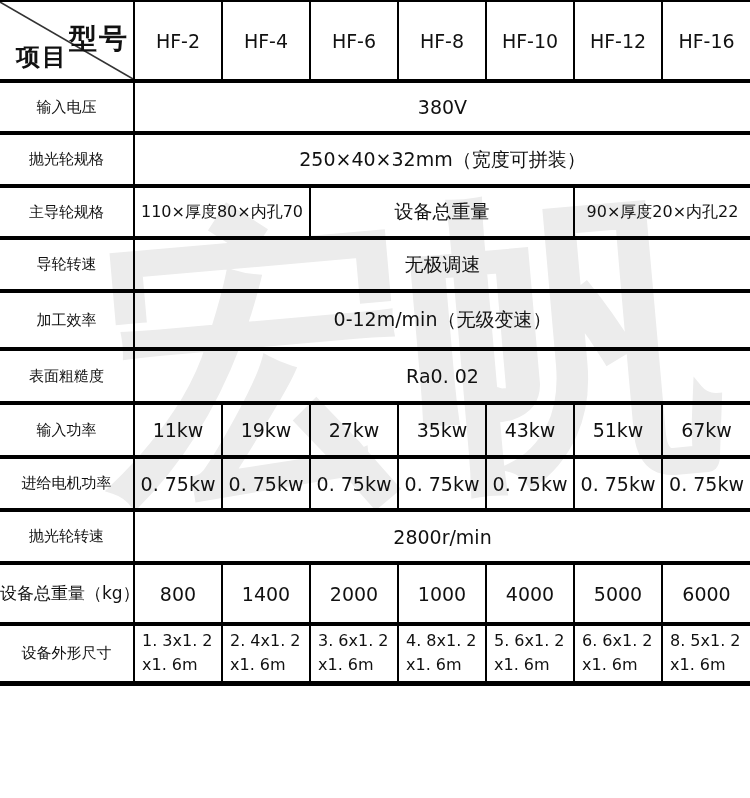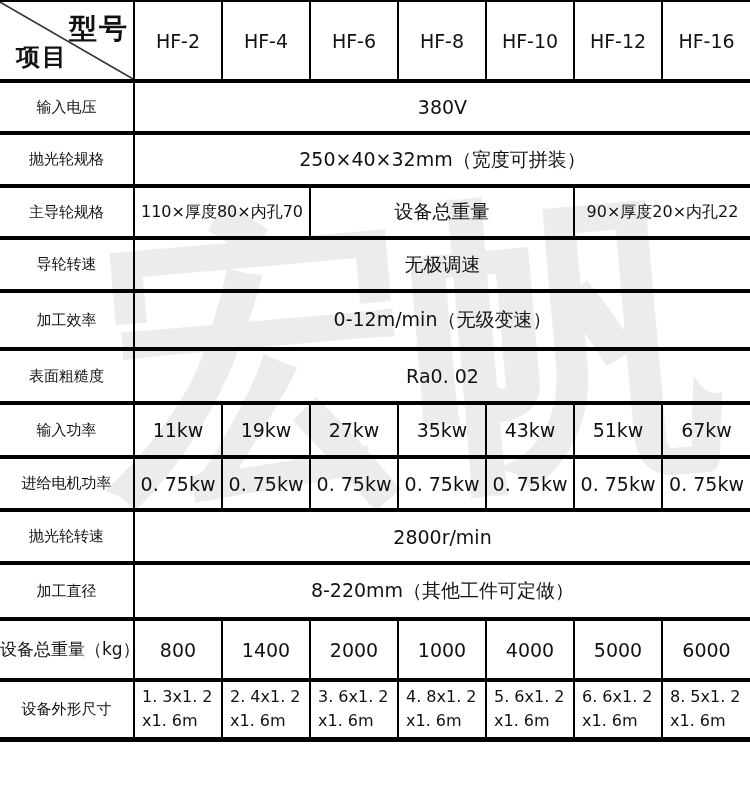--- a/index.html
+++ b/index.html
@@ -44,21 +44,21 @@
   tr.h53{height:53px;}
   tr.h54{height:54px;}
   tr.h56{height:56px;}
   tr.h58{height:58px;padding-left:32px;}
   tr.h59{height:59px;}
   tr.h61{height:61px;}
   
   th.corner{position:relative;}
   th.corner svg{position:absolute;left:0;top:0;width:100%;height:100%;}
   .corner-top{
-    position:absolute;top:8px;right:4px;
+    position:absolute;top:18px;right:4px;
     font-size:28px;font-weight:bold;letter-spacing:2px;
   }
   .corner-bottom{
     position:absolute;bottom:6px;left:16px;
     font-size:24px;font-weight:bold;letter-spacing:2px;
   }
 </style>
 </head>
 <body>
 
@@ -146,24 +146,20 @@
     <td class="val vb">0. 75kw</td>
     <td class="val vb">0. 75kw</td>
     <td class="val vb">0. 75kw</td>
   </tr>
 
   <tr class="h53">
     <td class="lbl">抛光轮转速</td>
     <td class="val vb" colspan="7">2800r/min</td>
   </tr>
 
-  <tr class="h56">
-    <td class="lbl">加工直径</td>
-    <td class="val vb" colspan="7">8-220mm（其他工件可定做）</td>
-  </tr>
 
   <tr class="h61">
     <td class="lbl lbl-sm">设备总重量（kg）</td>
     <td class="val vb">800</td>
     <td class="val vb">1400</td>
     <td class="val vb">2000</td>
     <td class="val vb">1000</td>
     <td class="val vb">4000</td>
     <td class="val vb">5000</td>
     <td class="val vb">6000</td>

